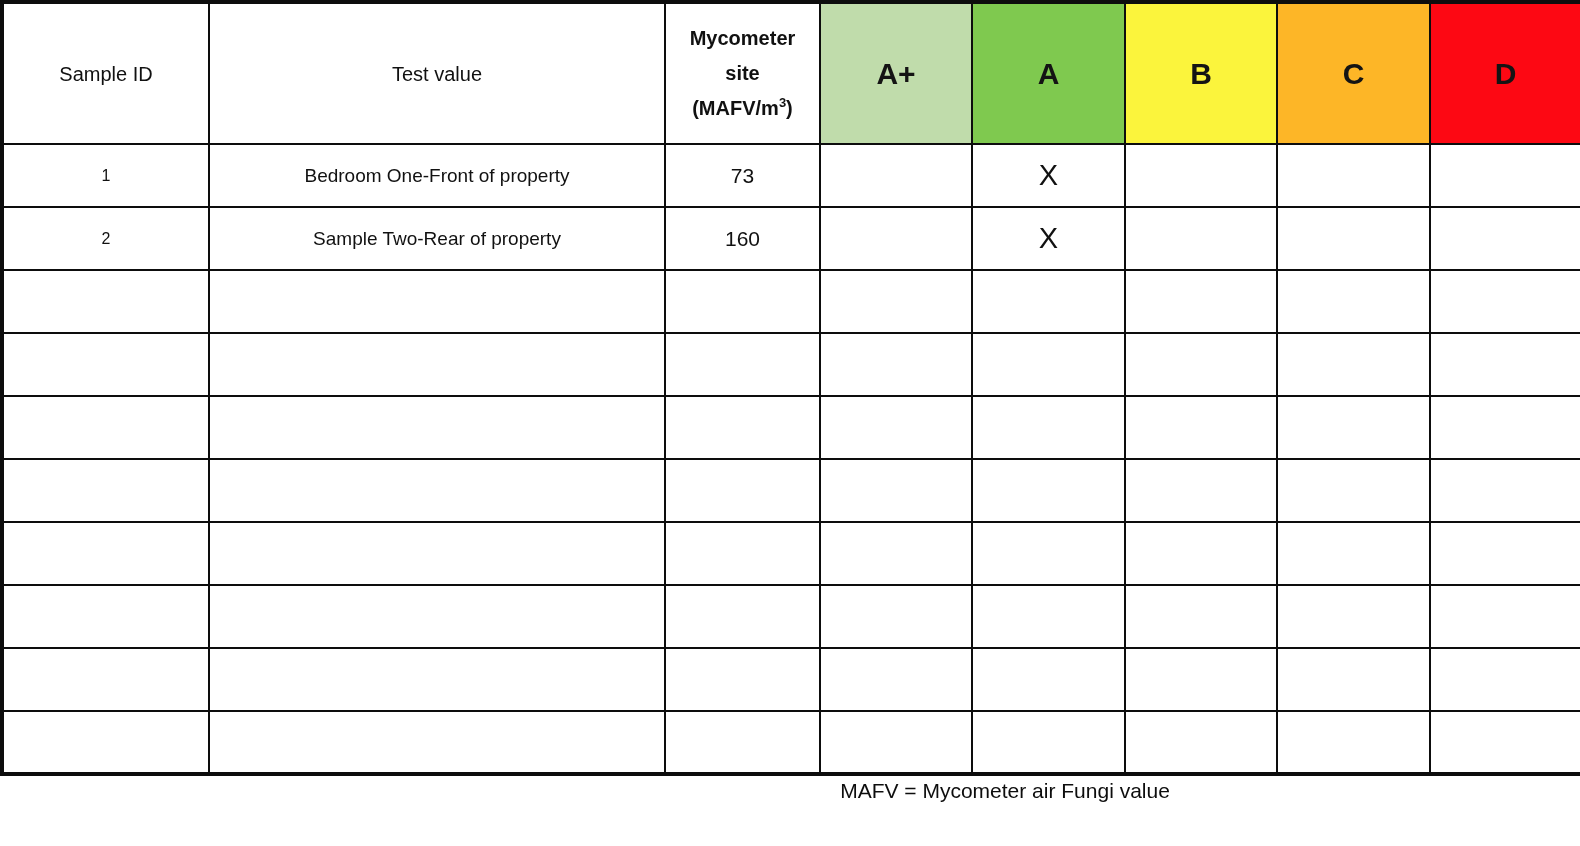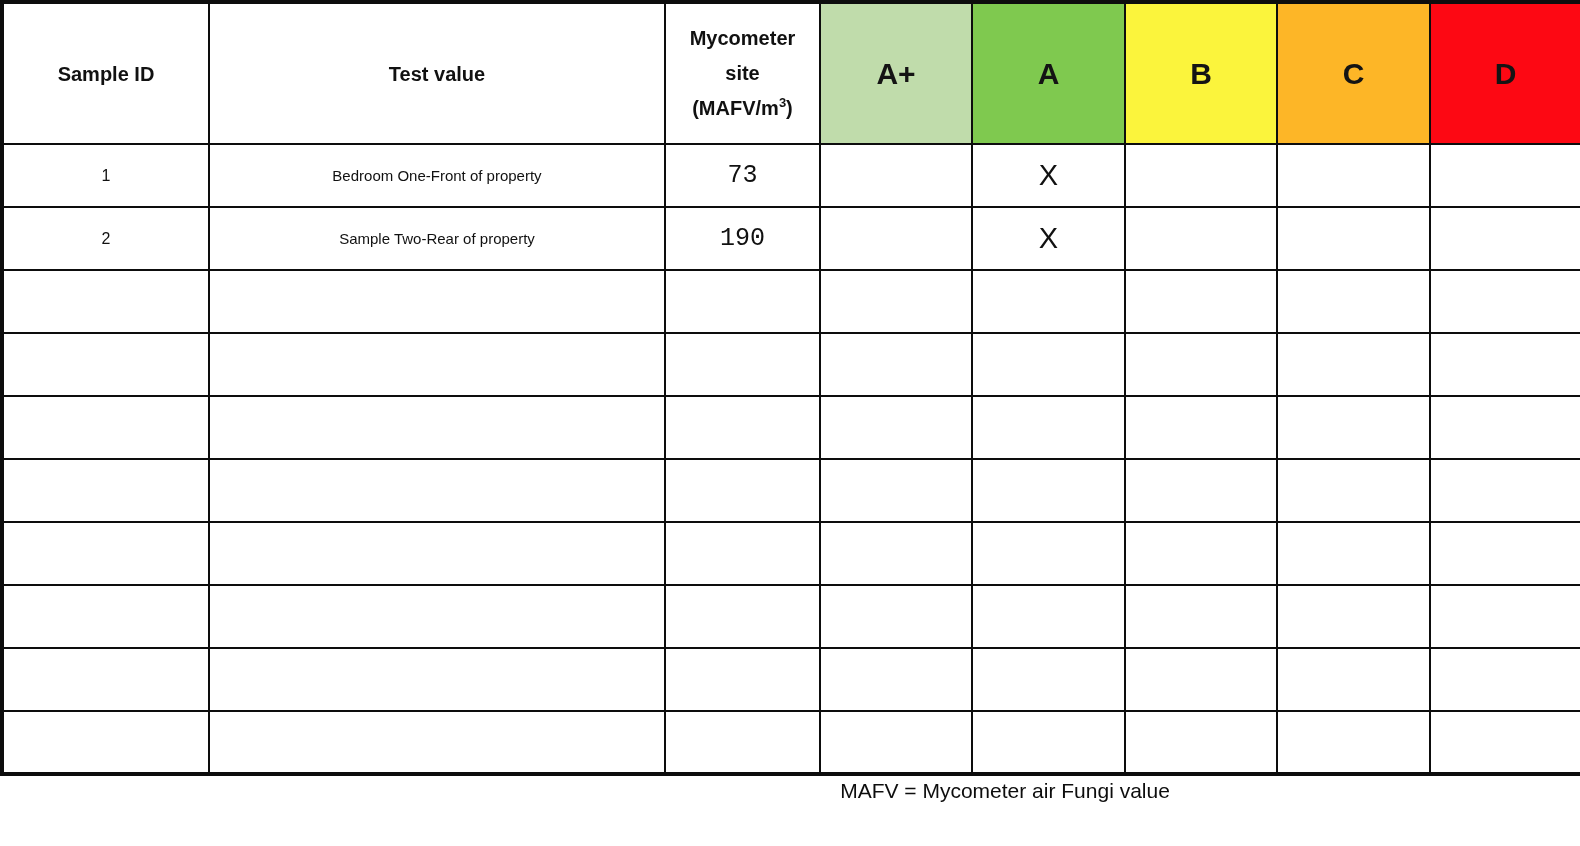--- a/index.html
+++ b/index.html
@@ -30,21 +30,21 @@
     vertical-align: middle;
     overflow: hidden;
     background: #ffffff;
   }
   thead th {
     height: 139px;
     border-bottom: 6px solid #0d0d0d;
   }
   .h-label {
     font-size: 20px;
-    font-weight: bold;
+    font-weight: normal;
     line-height: 1.3;
     margin-top: 20px;
   }
   .myco-header {
     font-size: 20px;
     font-weight: bold;
     line-height: 1.75;
   }
   .myco-header sup {
     font-size: 13px;
@@ -52,22 +52,22 @@
   }
   .grade-th {
     font-size: 30px;
     font-weight: bold;
     color: #141414;
   }
   tbody tr {
     height: 63px;
   }
   td.sample { font-size: 16px; }
-  td.site   { font-size: 15px; }
-  td.value  { font-size: 25px; font-family: Liberation Mono, monospace; }
+  td.site   { font-size: 19px; }
+  td.value  { font-size: 21px; }
   td.mark   { font-size: 29px; font-weight: 400; }
   .footnote {
     position: relative;
     left: 215px;
     width: 1580px;
     margin-top: 3px;
     text-align: center;
     font-size: 21px;
     color: #0d0d0d;
   }
@@ -119,21 +119,21 @@
         <td class="value">73</td>
         <td class="mark"></td>
         <td class="mark">X</td>
         <td class="mark"></td>
         <td class="mark"></td>
         <td class="mark"></td>
       </tr>
       <tr>
         <td class="sample">2</td>
         <td class="site">Sample Two-Rear of property</td>
-        <td class="value">190</td>
+        <td class="value">160</td>
         <td class="mark"></td>
         <td class="mark">X</td>
         <td class="mark"></td>
         <td class="mark"></td>
         <td class="mark"></td>
       </tr>
     </tbody>
 
     <tbody>
         <tr>

